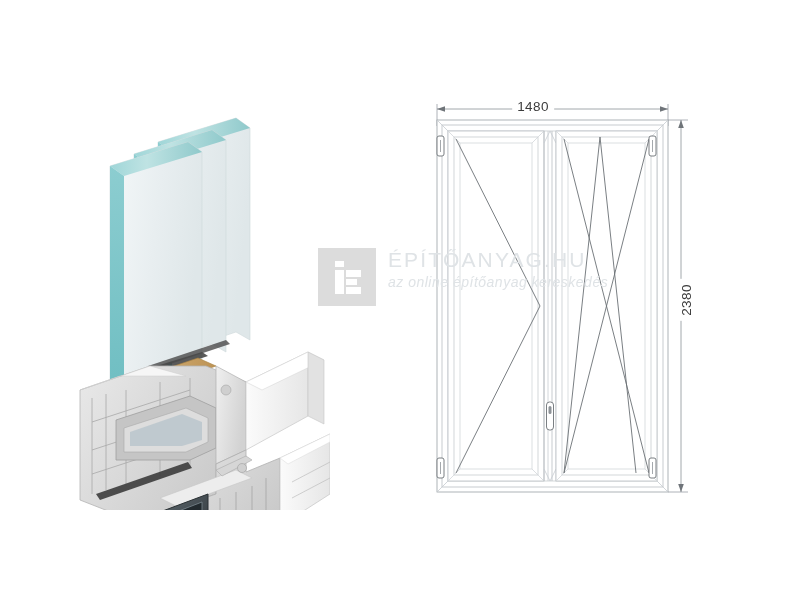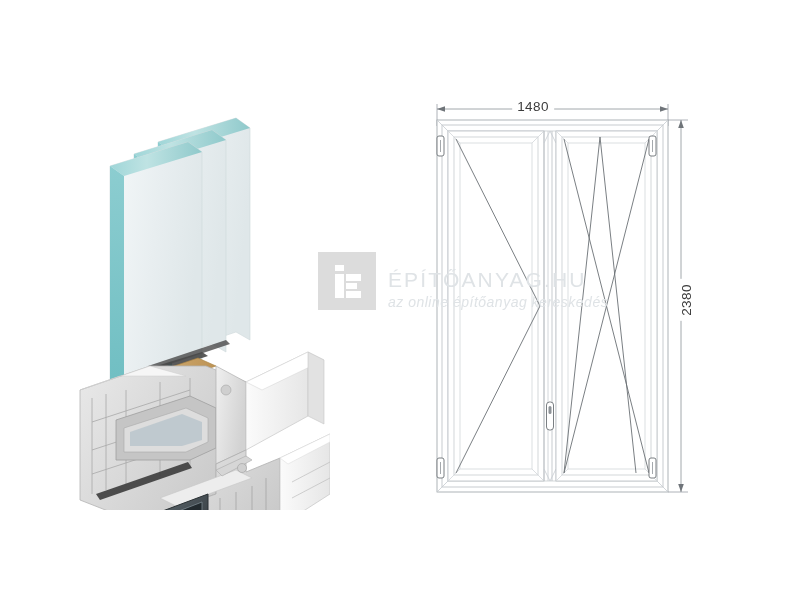--- a/index.html
+++ b/index.html
@@ -35,21 +35,21 @@
     width: 320px;
     height: 440px;
   }
   .watermark {
     position: absolute;
     left: 318px;
     top: 248px;
     width: 215px;
     height: 62px;
     display: flex;
-    align-items: flex-end;
+    align-items: flex-start;
     gap: 12px;
     pointer-events: none;
   }
   .wm-logo {
     width: 58px;
     height: 58px;
     background: #dcdcdc;
     position: relative;
     flex: 0 0 auto;
   }

